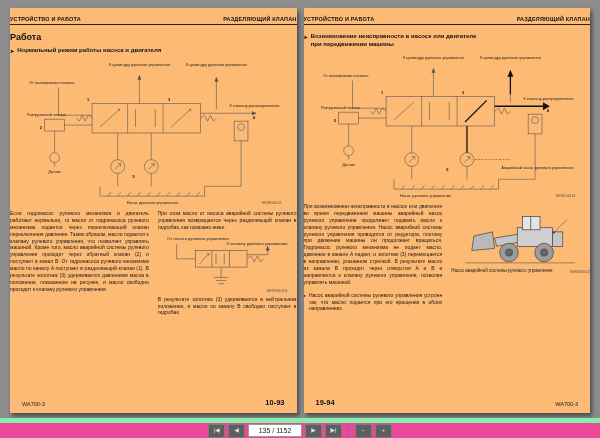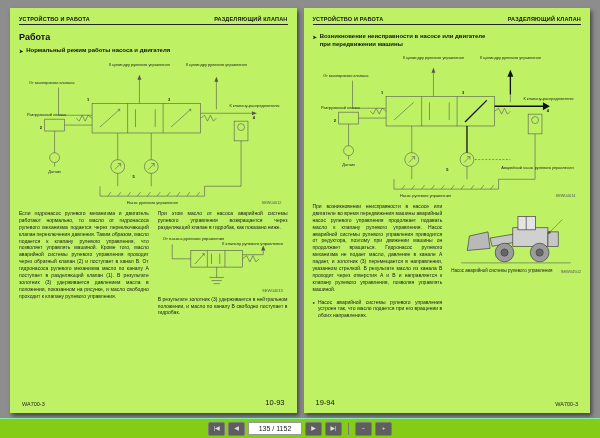--- a/index.html
+++ b/index.html
@@ -10,24 +10,24 @@
     position: relative;
     overflow: hidden;
   }
   .spread {
     position: absolute; top: 8px; left: 10px;
     width: 580px; height: 405px;
     display: flex; gap: 7px;
   }
   .page {
     flex: 1;
-    background: #bef264;
+    background: #fdba74;
     box-shadow: 2px 3px 4px rgba(0,0,0,0.5);
     position: relative;
-    padding: 8px 9px 18px;
+    padding: 8px 0 18px;
   }
   .page-header {
     display: flex; justify-content: space-between;
     font-size: 5.5px; font-weight: bold; color: #111;
     border-bottom: 1px solid #222; padding-bottom: 2px;
     letter-spacing: 0.2px;
   }
   .section-title { font-size: 9px; font-weight: bold; margin-top: 7px; color:#111; }
   .bullet-line { display: flex; gap: 3px; margin-top: 5px; font-size: 6px; font-weight: bold; color:#111; align-items: flex-start; }
   .bullet-line .arrow { font-size: 5px; line-height: 8px; }
@@ -44,24 +44,24 @@
   .col { flex: 1; font-size: 5px; line-height: 1.38; color: #1a1a1a; text-align: justify; }
   .fig-caption-row { display: flex; justify-content: space-between; align-items: flex-end; font-size: 4.5px; color:#222; margin-bottom: 3px; gap: 4px; }
   .fig-caption-row .ccode { color: #555; font-size: 4px; white-space: nowrap; }
   .note { display: flex; gap: 3px; margin-top: 6px; }
   .note .dot { font-size: 4px; line-height: 7px; }
   .page-footer {
     position: absolute; left: 12px; right: 12px; bottom: 6px;
     display: flex; justify-content: space-between; align-items: flex-end;
   }
   .footer-model { font-size: 5.5px; color: #222; }
-  .footer-page  { font-size: 7.5px; font-weight: normal; color: #111; }
+  .footer-page  { font-size: 7.5px; font-weight: bold; color: #111; }
   .toolbar {
     position: absolute; left: 0; bottom: 0; width: 600px; height: 20px;
-    background: #84cc16; border-top: 1px solid #86efac;
+    background: #ec4899; border-top: 5px solid #86efac;
     display: flex; align-items: center; justify-content: center; gap: 3px;
   }
   .tb-btn {
     height: 14px; min-width: 17px;
     background: #5e5e5e; border: 1px solid #7c7c7c; border-radius: 2px;
     color: #e0e0e0; font-size: 6px; line-height: 11px; text-align: center;
     padding: 0 2px; cursor: pointer;
     font-family: "Liberation Sans", sans-serif;
   }
   .page-box {

